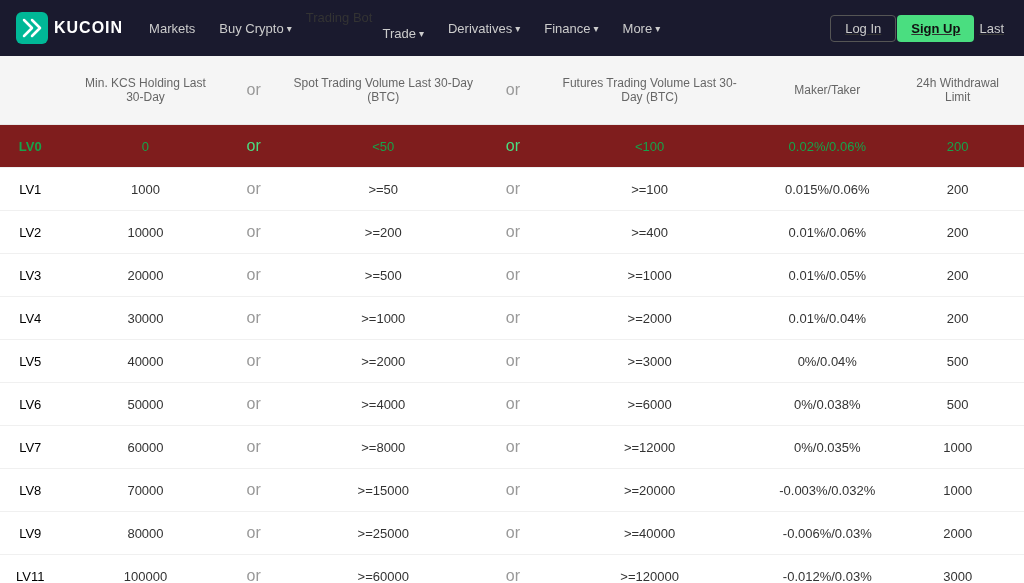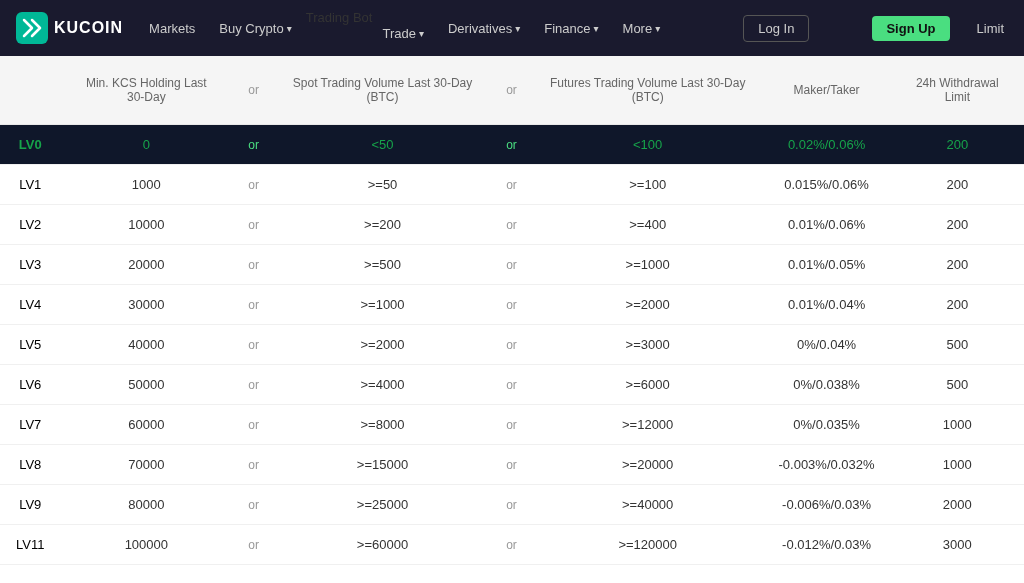--- a/index.html
+++ b/index.html
@@ -44,42 +44,41 @@
       position: relative;
       display: flex;
       align-items: flex-start;
     }
     .nav-item-wrapper .nav-item {
       margin-top: 10px;
     }
     .nav-spacer { flex: 1; }
     .nav-right {
       display: flex;
-      align-items: center;
-      gap: 23px;
+      gap: 1px;
+      text-decoration: underline;
     }
     .btn-login {
       background: transparent;
       border: 1px solid #555;
       color: #ccc;
       padding: 5px 14px;
       border-radius: 4px;
       cursor: pointer;
       font-size: 13px;
     }
     .btn-signup {
       background: #4ade80;
       border: none;
       color: #111;
       padding: 5px 14px;
       border-radius: 4px;
       cursor: pointer;
       font-size: 13px;
       font-weight: 600;
-      margin-left: 40px;
     }
     .nav-lang {
       color: #ccc;
       font-size: 13px;
       cursor: pointer;
       padding: 6px 4px;
     }
 
     
     .table-container {
@@ -101,34 +100,34 @@
       border-bottom: 1px solid #e8e8e8;
     }
     tbody tr td {
       padding: 12px 16px;
       text-align: center;
       border-bottom: 1px solid #f0f0f0;
       color: #333;
       font-size: 13px;
     }
     tbody tr:first-child td {
-      background: #0f172a;
+      background: #7f1d1d;
       color: #16a34a;
     }
     tbody tr:first-child td:first-child {
       color: #16a34a;
       font-weight: 600;
     }
     tbody tr td:first-child {
       color: #000000;
       font-weight: 500;
     }
     .or-cell {
       color: #999;
-      font-size: 12px;
+      font-size: 16px;
     }
     tbody tr:first-child .or-cell {
       color: #4ade80;
     }
   </style>
 </head>
 <body>
 
 <nav class="navbar">
   <div class="navbar-logo">
@@ -167,21 +166,21 @@
   <div class="nav-item">
     <span>More</span>
     <span style="font-size:10px;">▾</span>
   </div>
 
   <div class="nav-spacer"></div>
 
   <div class="nav-right">
     <button class="btn-login">Log In</button>
     <button class="btn-signup">Sign Up</button>
-    <span class="nav-lang">Limit</span>
+    <span class="nav-lang">Last</span>
   </div>
 </nav>
 
 <div class="table-container">
   <table>
     <thead>
       <tr>
         <th></th>
         <th>Min. KCS Holding Last 30-Day</th>
         <th class="or-cell">or</th>

